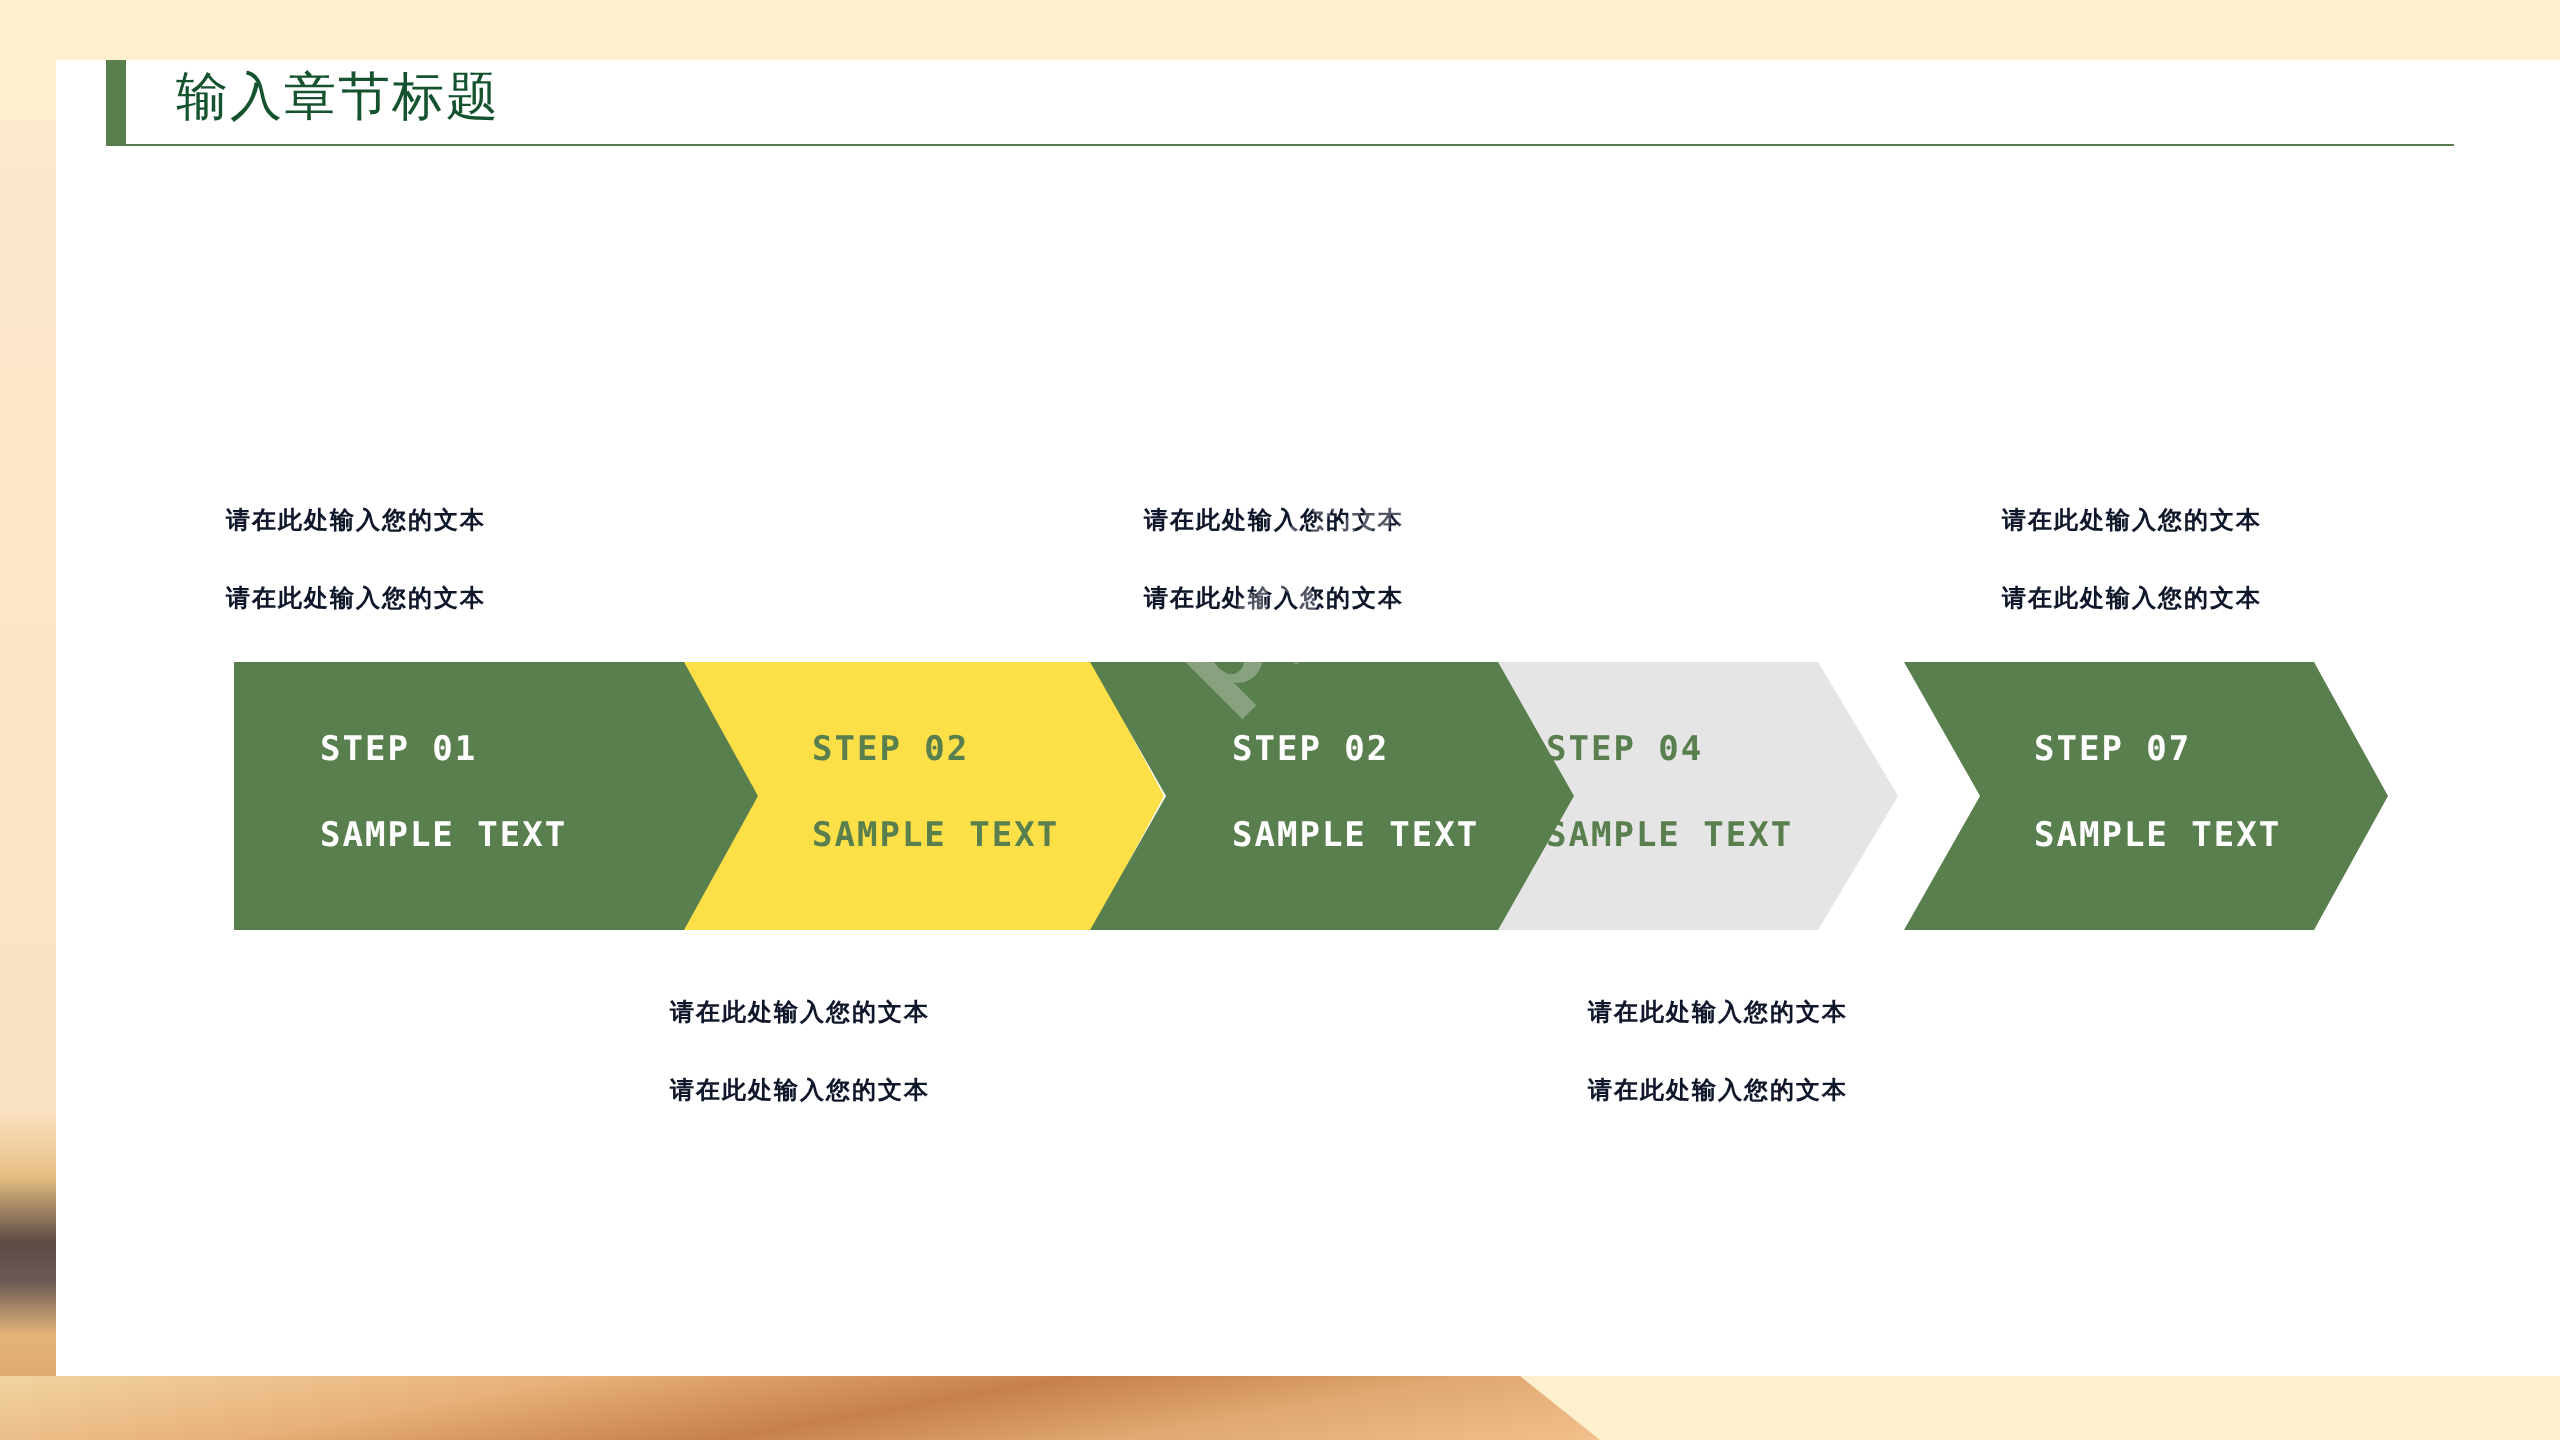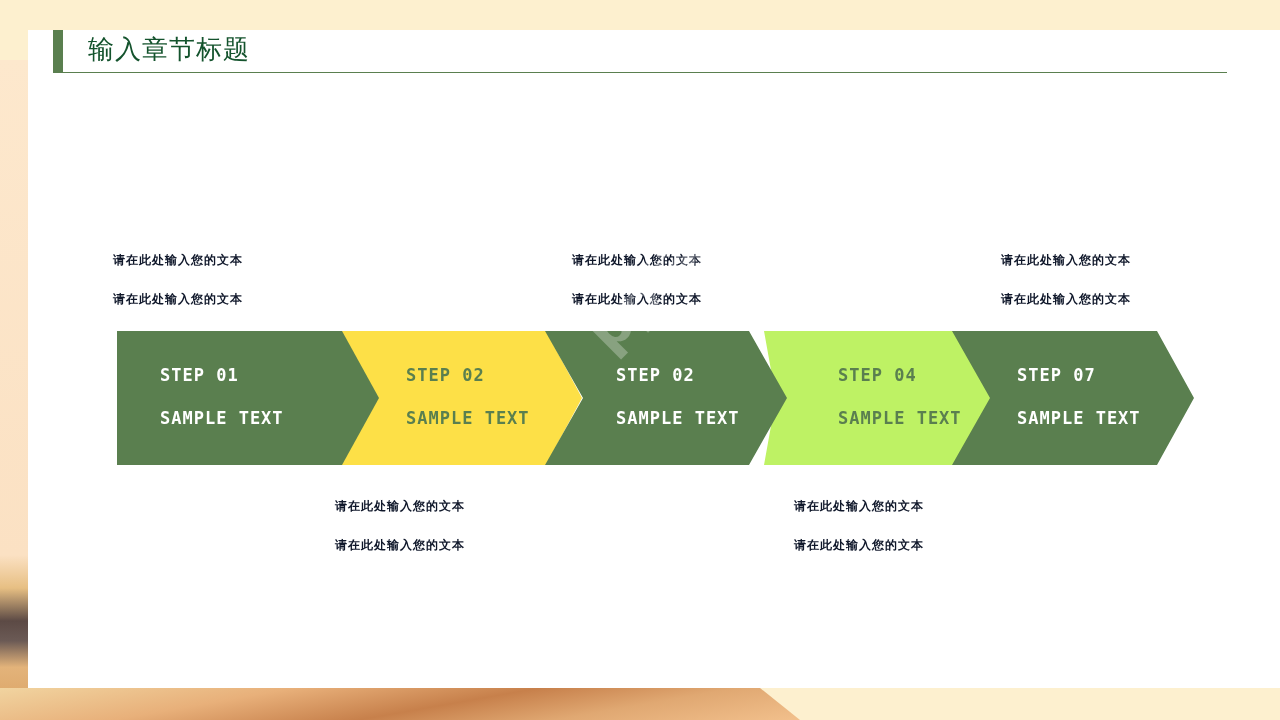--- a/index.html
+++ b/index.html
@@ -41,21 +41,21 @@
 </div>
 <div class="desc" style="left:968px; top:241px;">
   <div>请在此处输入您的文本</div>
   <div>请在此处输入您的文本</div>
 </div>
 
 <div class="arrow light" style="left:330px; width:260px; clip-path:polygon(0 0,216px 0,252px 67px,216px 134px,0 134px,12px 67px); background:#fde047;">
   <span class="step step-label" style="left:76px; color:#5a7f4f;">STEP 02</span>
   <span class="step step-text" style="left:76px; color:#5a7f4f;">SAMPLE TEXT</span>
 </div>
-<div class="arrow light" style="left:764px; width:260px; clip-path:polygon(0 0,210px 0,250px 67px,210px 134px,0 134px,12px 67px); background:#bef264;">
+<div class="arrow light" style="left:699px; width:260px; clip-path:polygon(0 0,210px 0,250px 67px,210px 134px,0 134px,12px 67px); background:#e5e5e5;">
   <span class="step step-label" style="left:74px; color:#5a7f4f;">STEP 04</span>
   <span class="step step-text" style="left:74px; color:#5a7f4f;">SAMPLE TEXT</span>
 </div>
 
 <div class="arrow dark" style="left:117px; width:262px; clip-path:polygon(0 0,225px 0,262px 67px,225px 134px,0 134px);">
   <span class="step step-label" style="left:43px;">STEP 01</span>
   <span class="step step-text" style="left:43px;">SAMPLE TEXT</span>
 </div>
 <div class="arrow dark" style="left:545px; width:242px; clip-path:polygon(0 0,204px 0,242px 67px,204px 134px,0 134px,38px 67px);">
   <span class="step step-label" style="left:71px;">STEP 02</span>

